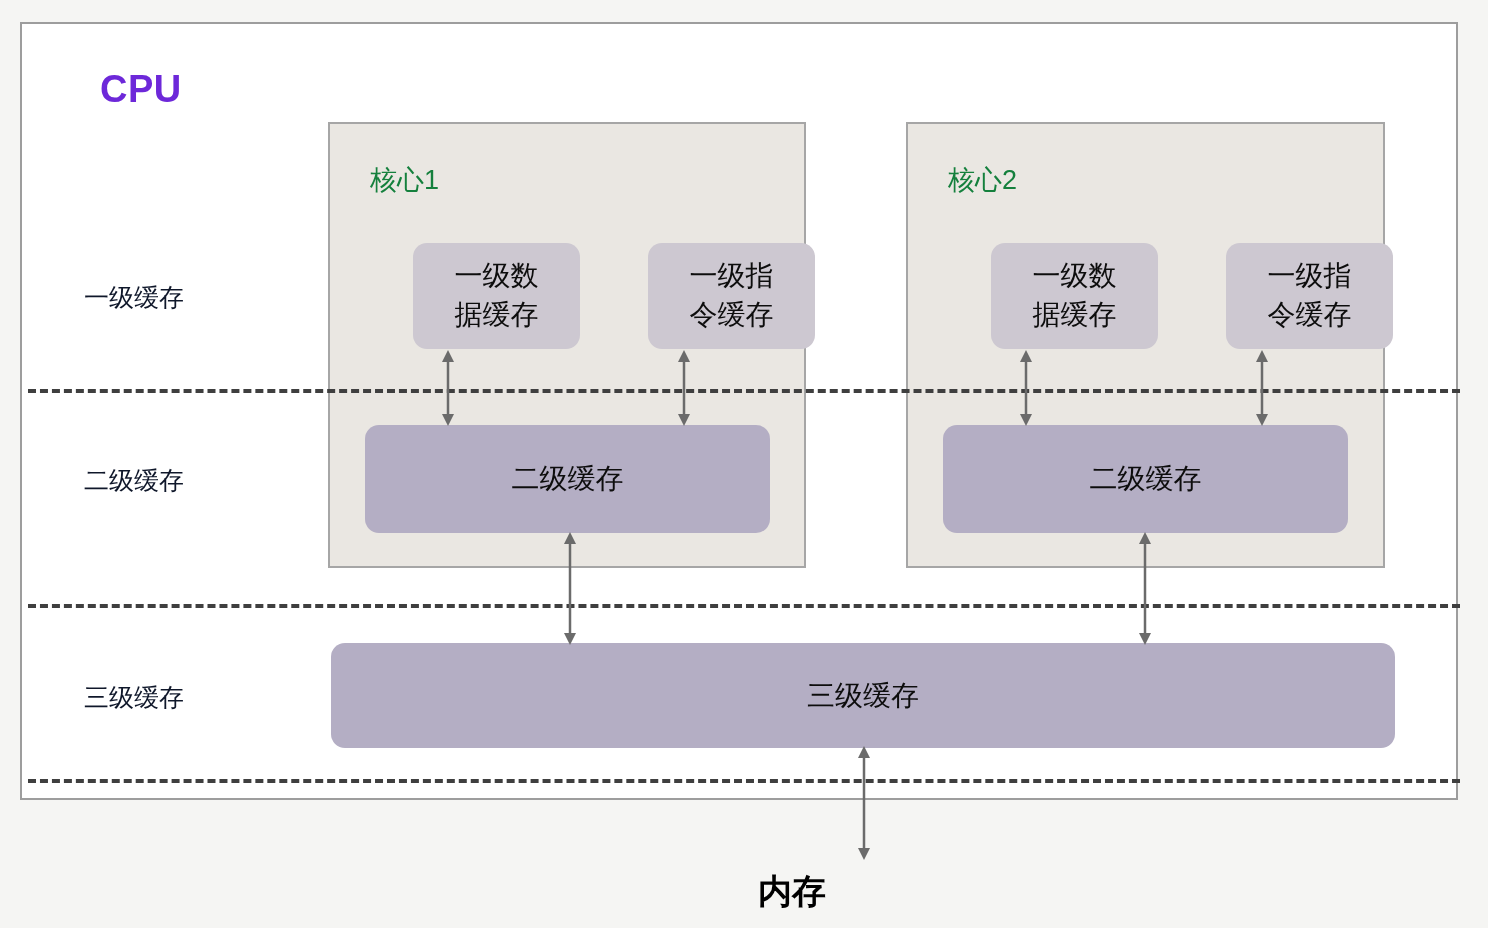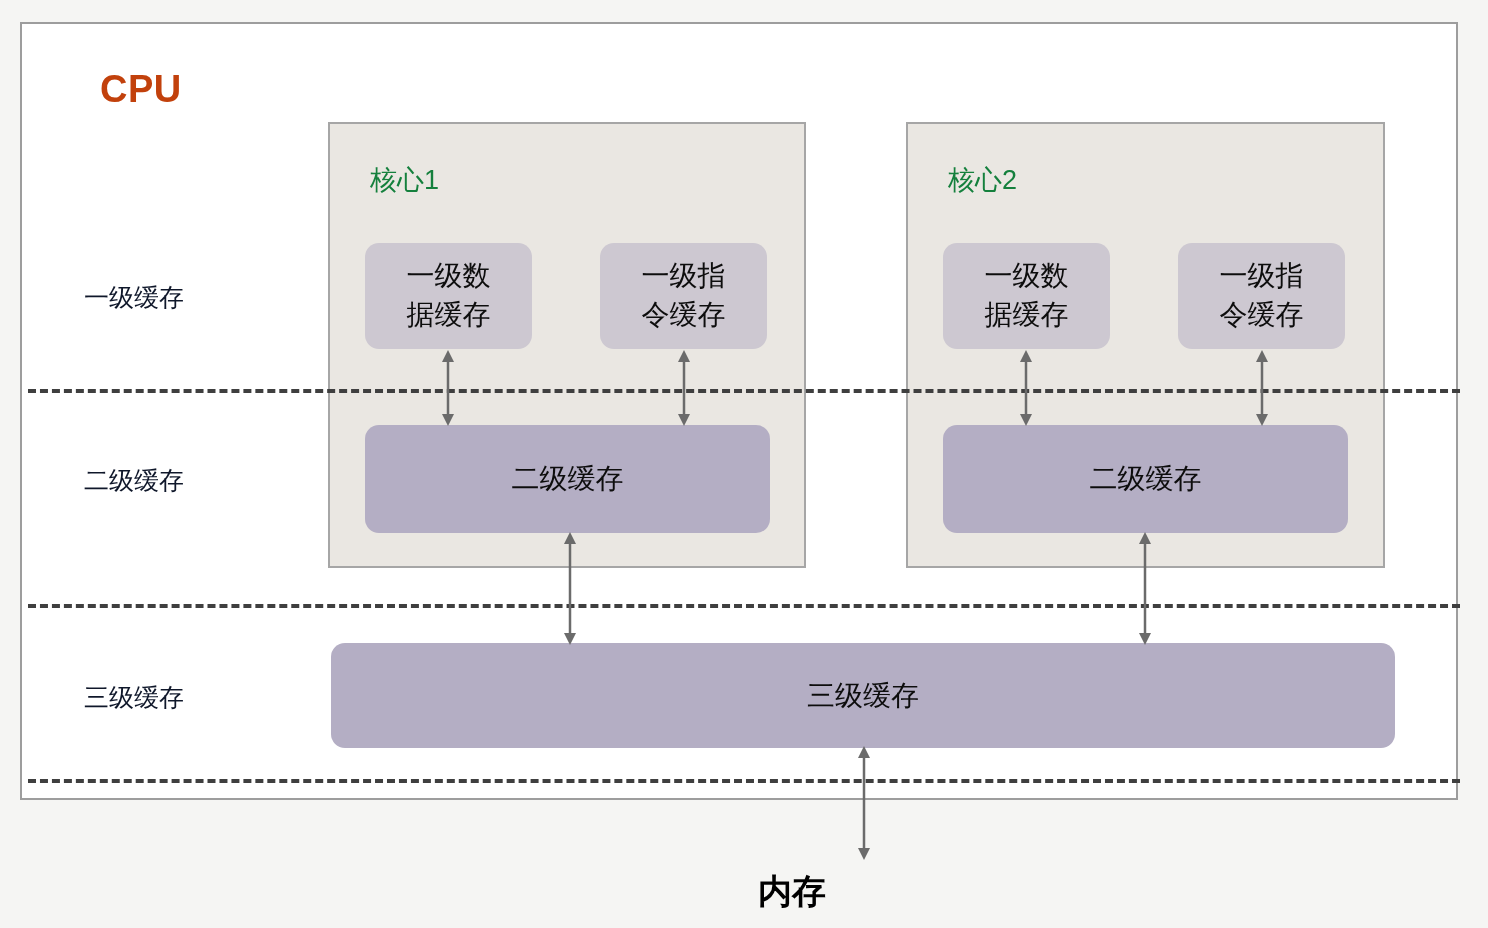--- a/index.html
+++ b/index.html
@@ -29,21 +29,21 @@
     background: #ffffff;
     border: 2px solid #9d9d9d;
     box-sizing: border-box;
   }
   .cpu-title {
     position: absolute;
     left: 100px;
     top: 68px;
     font-size: 38px;
     font-weight: bold;
-    color: #c2410c;
+    color: #6d28d9;
     letter-spacing: 0.5px;
     white-space: nowrap;
   }
 
   
   .level-label {
     position: absolute;
     font-size: 25px;
     color: #0f172a;
     white-space: nowrap;
@@ -89,20 +89,21 @@
     position: absolute;
     top: 243px;
     width: 167px;
     height: 106px;
     background: #cdc8d1;
     border-radius: 14px;
     display: flex;
     align-items: center;
     justify-content: center;
     box-sizing: border-box;
+    margin-left: 48px;
   }
   .l1-box .lines {
     text-align: center;
     font-size: 28px;
     color: #0d0d0d;
     line-height: 1.38;
   }
   .c1-l1d { left: 365px; }
   .c1-l1i { left: 600px; }
   .c2-l1d { left: 943px; }

